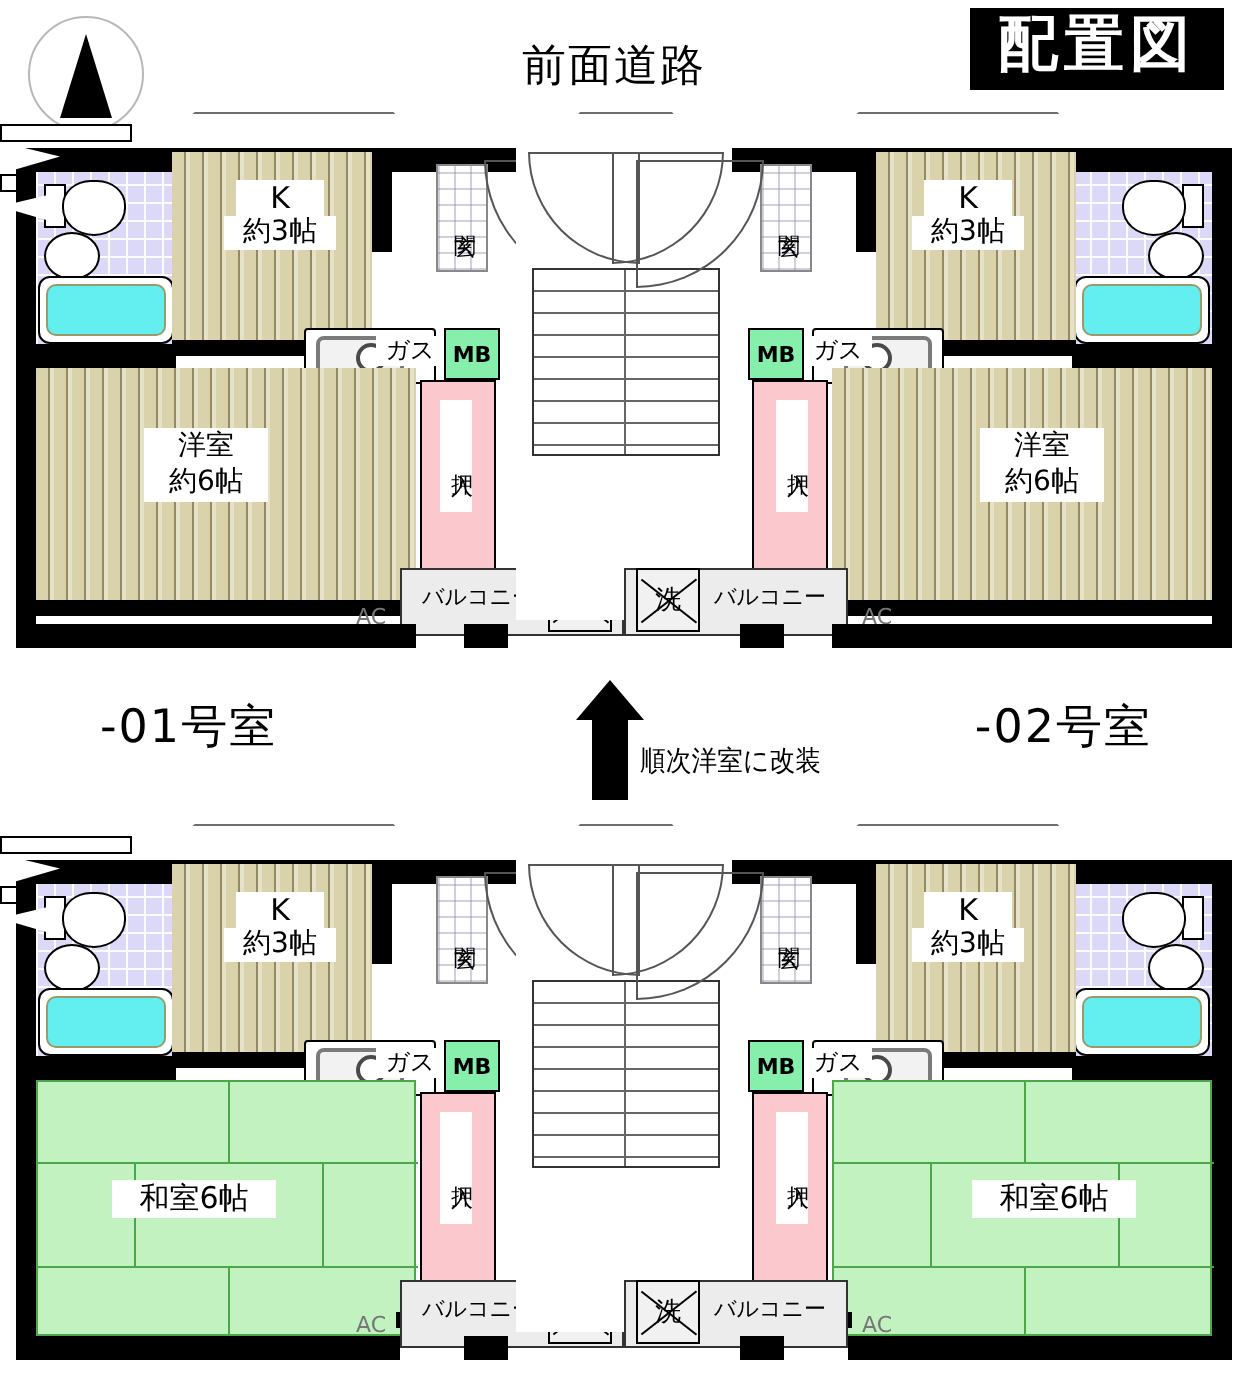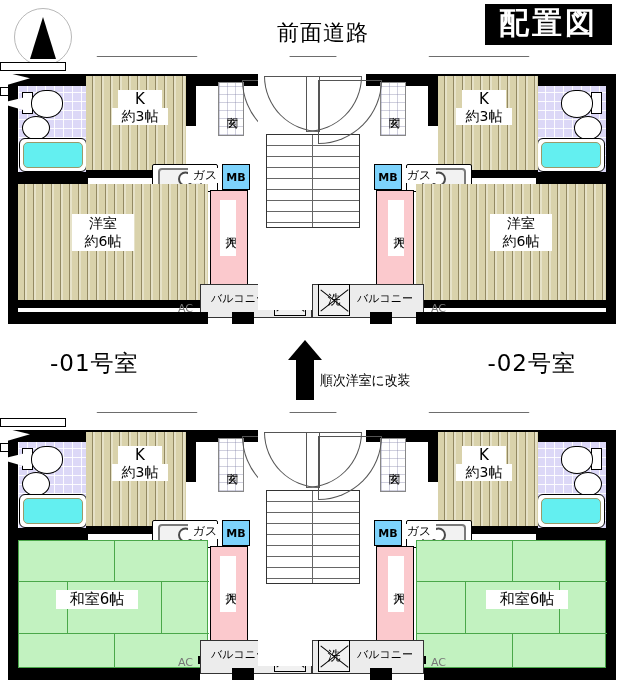--- a/index.html
+++ b/index.html
@@ -7,21 +7,21 @@
     width:624px;height:696px;position:relative;overflow:hidden;
     font-family:"DejaVu Sans","Liberation Sans",sans-serif;
     color:#000;
   }
   .abs{position:absolute;box-sizing:border-box;}
 
   
   #compass{left:14px;top:8px;width:58px;height:58px;border:1.5px solid #b8b8b8;border-radius:50%;background:#fff;}
   #compass .needle{position:absolute;left:50%;top:8px;transform:translateX(-50%);
     width:0;height:0;border-left:13px solid transparent;border-right:13px solid transparent;border-bottom:42px solid #000;}
-  #road-label{left:238px;top:18px;width:170px;text-align:center;font-size:22px;letter-spacing:1px;}
+  #road-label{left:222px;top:18px;width:170px;text-align:center;font-size:22px;letter-spacing:1px;}
   #title-badge{right:12px;top:4px;background:#000;color:#fff;padding:4px 14px 7px;font-size:30px;font-weight:bold;letter-spacing:3px;line-height:1;}
 
   
   .plan{position:absolute;left:0;width:624px;}
   .wallblk{position:absolute;background:#000;}
   .room{position:absolute;box-sizing:border-box;}
   .wood{
     background-color:#d9d2ab;
     background-image:repeating-linear-gradient(90deg,
       rgba(0,0,0,0) 0px, rgba(0,0,0,0) 6px,
@@ -54,21 +54,21 @@
   .stoveplate .burner{position:absolute;right:7px;top:50%;transform:translateY(-50%);width:11px;height:11px;border:2px solid #4a4a4a;border-radius:50%;background:#fff;}
   .toilet{position:absolute;background:#fff;border:1.5px solid #000;border-radius:45% 45% 50% 50%;}
   .tank{position:absolute;background:#fff;border:1.5px solid #000;}
   .basin{position:absolute;background:#fff;border:1.5px solid #000;border-radius:50%;}
   .tub{position:absolute;background:#fff;border:1.5px solid #000;border-radius:6px;}
   .tub .water{position:absolute;inset:3px;background:#63eff0;border:1px solid #9a9a6a;border-radius:5px;}
   .wmbox{position:absolute;background:#f1f1f1;border:1.5px solid #000;}
   .wmbox .x1,.wmbox .x2{position:absolute;left:-8%;top:50%;width:116%;height:1px;background:#000;}
   .wmbox .x1{transform:rotate(38deg);}.wmbox .x2{transform:rotate(-38deg);}
   .wmbox span{position:absolute;inset:0;display:flex;align-items:center;justify-content:center;font-size:13px;background:transparent;}
-  .mbbox{position:absolute;background:#7dd3fc;border:1.5px solid #000;display:flex;align-items:center;justify-content:center;font-size:11px;font-weight:bold;}
+  .mbbox{position:absolute;background:#86efac;border:1.5px solid #000;display:flex;align-items:center;justify-content:center;font-size:11px;font-weight:bold;}
   .entbox{position:absolute;background:#fff;border:1px solid #888;
     background-image:repeating-linear-gradient(0deg,rgba(120,120,160,.35) 0 1px,rgba(0,0,0,0) 1px 8px),
                      repeating-linear-gradient(90deg,rgba(120,120,160,.35) 0 1px,rgba(0,0,0,0) 1px 8px);}
   .entbox .t{position:absolute;inset:0;display:flex;align-items:center;justify-content:center;font-size:11px;writing-mode:vertical-rl;letter-spacing:1px;}
 
   
   #cap-left{left:50px;top:348px;font-size:23px;letter-spacing:1px;}
   #cap-right{right:48px;top:348px;font-size:23px;letter-spacing:1px;}
   #upArrow{left:296px;top:352px;width:18px;height:48px;background:#000;}
   #upArrowHead{left:288px;top:340px;width:0;height:0;border-left:17px solid transparent;border-right:17px solid transparent;border-bottom:20px solid #000;}

